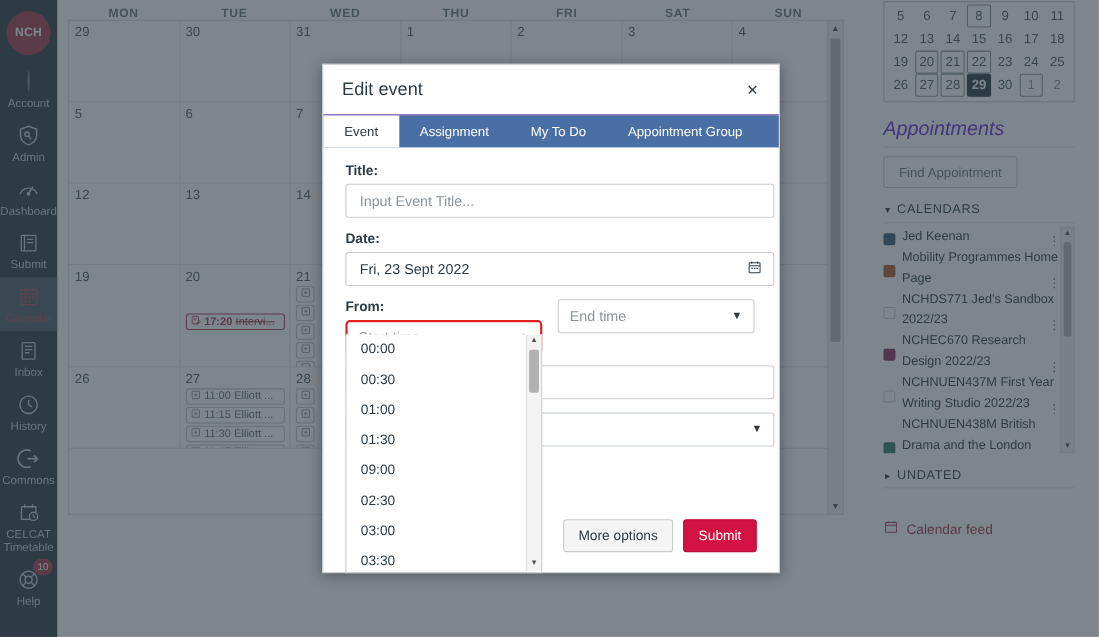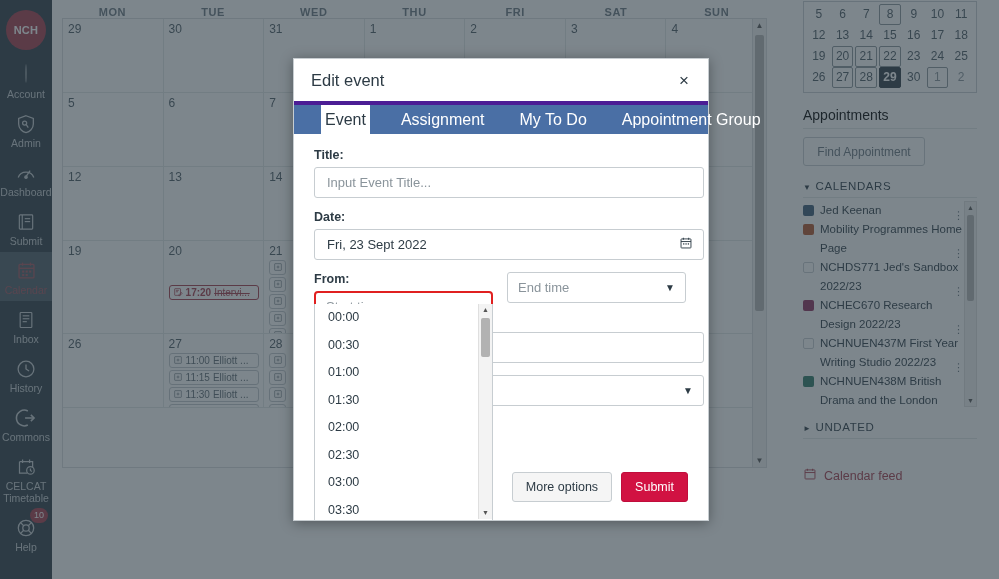--- a/index.html
+++ b/index.html
@@ -140,44 +140,45 @@
     flex: 1; text-align: center; font-size: 12px;
     color: #4b5962; line-height: 19px; height: 21px;
     border: 1px solid transparent; border-radius: 2px;
     margin: 0 1px;
   }
   .mini-d.outline { border-color: #8b959c; }
   .mini-d.today { background: #2d3b45; color: #fff; font-weight: bold; border-color:#2d3b45; }
   .mini-d.muted { color: #8a949b; }
 
   .rb-h {
-    font-size: 14px; color: #000000;
+    font-size: 18px; color: #6d28d9;
     margin: 14px 0 4px 0; padding-bottom: 5px;
     border-bottom: 1px solid #e3e6e8;
+    font-style: italic;
   }
   .find-btn {
     width: 122px; height: 29px;
     border: 1px solid #c7cdd1; border-radius: 3px;
     background: #fff; color: #6b7780; font-size: 12px;
     margin-top: 4px; cursor: pointer;
     font-family: "Liberation Sans", sans-serif;
   }
   .sec-head {
     font-size: 11.5px; color: #2d3b45; letter-spacing: .6px;
     margin: 14px 0 3px 0; padding-bottom: 5px;
     border-bottom: 1px solid #e3e6e8; cursor: pointer;
   }
   .caret { font-size: 8px; color: #2d3b45; margin-right: 4px; }
   #cal-list {
     position: relative;
     height: 206px; overflow: hidden; padding-right: 14px;
   }
   .cal-item {
     position: relative;
-    display: flex; align-items: flex-start; gap: 6px;
+    display: flex; align-items: center; gap: 6px;
     font-size: 11.5px; color: #2d3b45; line-height: 19px;
     padding: 0 0 0 0;
   }
   .swatch {
     flex: 0 0 auto; width: 11px; height: 11px; margin-top: 4px;
     border-radius: 2px;
   }
   .swatch.empty { border: 1px solid #c7cdd1; background: #fff; }
   .cal-name { flex: 1; }
   .kebab {
@@ -210,36 +211,36 @@
   
   #modal {
     position: absolute; left: 293px; top: 58px;
     width: 416px; height: 463px;
     background: #fff;
     border: 1px solid #c7cdd1;
     box-shadow: 0 2px 12px rgba(0,0,0,.35);
     z-index: 30;
   }
   .modal-head {
-    height: 46px; border-bottom: 4px solid #4c1d95;
+    height: 46px; border-bottom: 1px solid #4c1d95;
     display: flex; align-items: center; padding: 0 17px;
   }
   .modal-title { flex: 1; font-size: 16.5px; color: #2d3b45; }
   .modal-x {
     font-size: 17px; color: #2d3b45; cursor: pointer;
     line-height: 1; padding: 4px 2px;
   }
   .tabbar {
     height: 29px; background: #4a6fa5;
     display: flex; align-items: stretch;
   }
   .tab {
-    font-size: 16px; color: #fff;
-    padding: 0 4px; display: flex; align-items: center;
-    cursor: pointer; white-space: nowrap; margin-left: 27px;
+    font-size: 12px; color: #fff;
+    padding: 0 19px; display: flex; align-items: center;
+    cursor: pointer; white-space: nowrap;
   }
   .tab.active { background: #fff; color: #2d3b45; }
   .modal-body { padding: 14px 4px 0 20px; position: relative; }
   .flabel { font-size: 12.5px; font-weight: bold; color: #2d3b45; margin-bottom: 5px; }
   .fin {
     width: 100%; height: 31px;
     border: 1px solid #c7cdd1; border-radius: 3px;
     background: #fff; font-size: 13px; color: #2d3b45;
     padding: 0 10px; margin-bottom: 12px;
     font-family: "Liberation Sans", sans-serif;
@@ -816,21 +817,21 @@
             <span style="flex:1"></span>
             <span class="chev">▲</span>
           </div>
 
           <div id="timelist">
             <div id="tl-opts">
                 <div class="tl-opt">00:00</div>
                 <div class="tl-opt">00:30</div>
                 <div class="tl-opt">01:00</div>
                 <div class="tl-opt">01:30</div>
-                <div class="tl-opt">02:00</div>
+                <div class="tl-opt">09:00</div>
                 <div class="tl-opt">02:30</div>
                 <div class="tl-opt">03:00</div>
                 <div class="tl-opt">03:30</div>
               </div>
             <div id="tl-scroll">
               <div class="sb-arrow">▲</div>
               <div class="sb-thumb"></div>
               <div class="sb-arrow" style="position:absolute;bottom:0;left:0;right:0;">▼</div>
             </div>
           </div>

